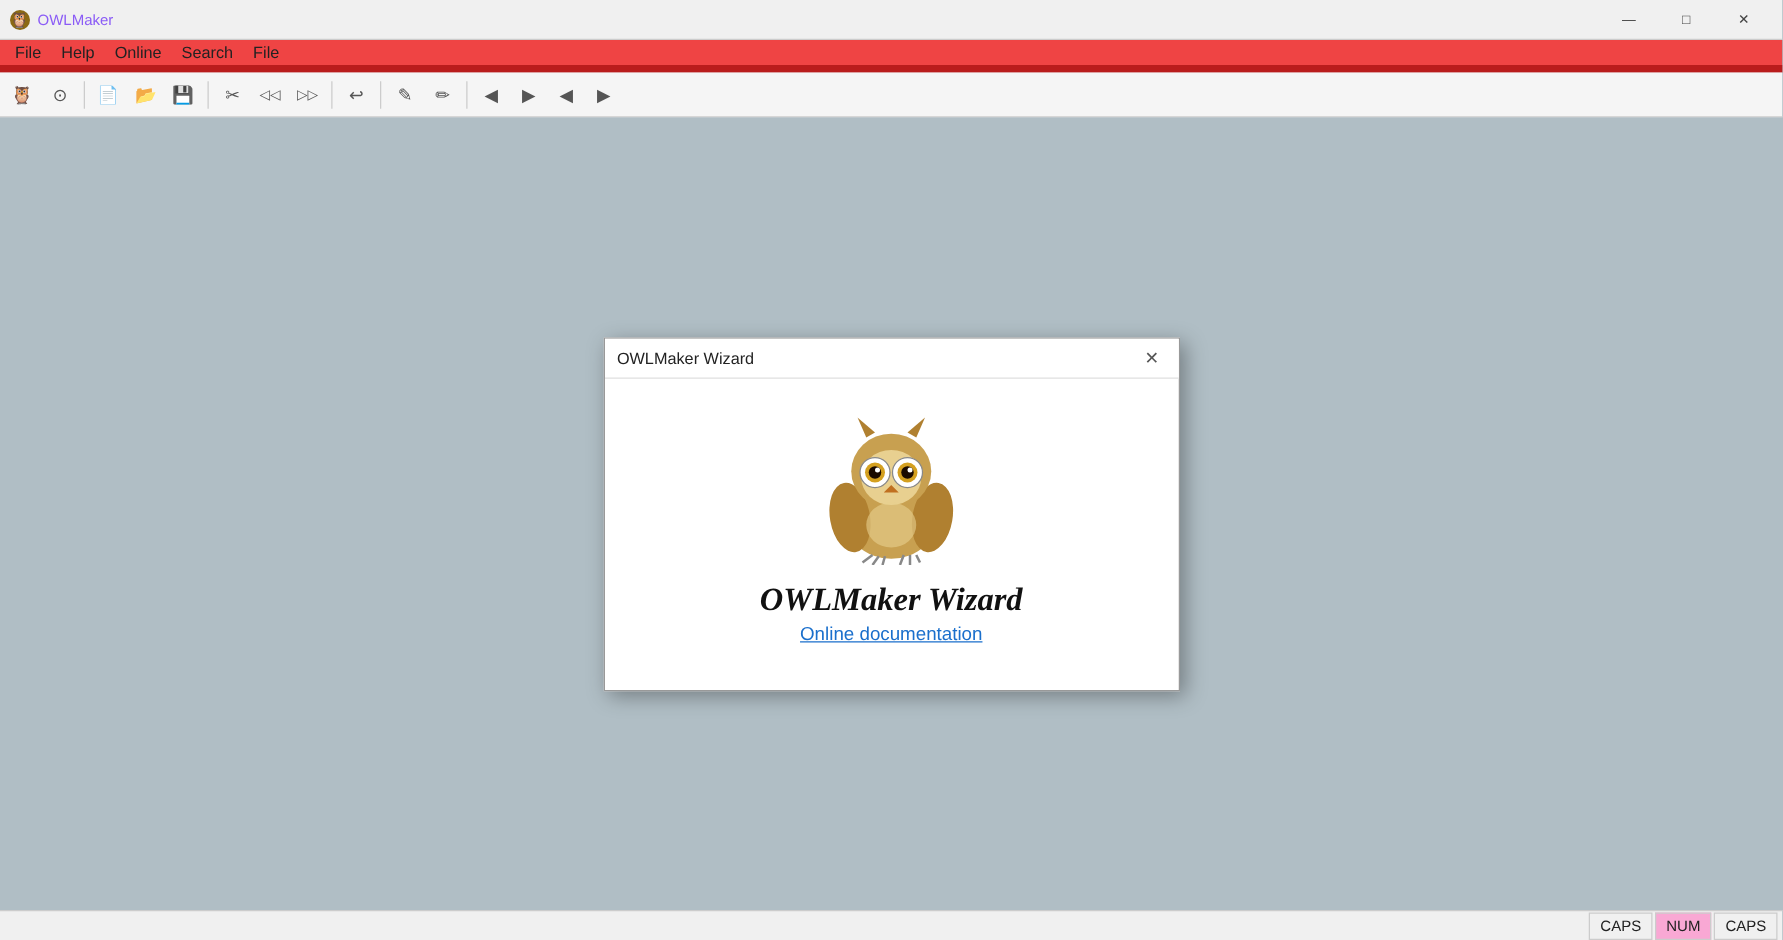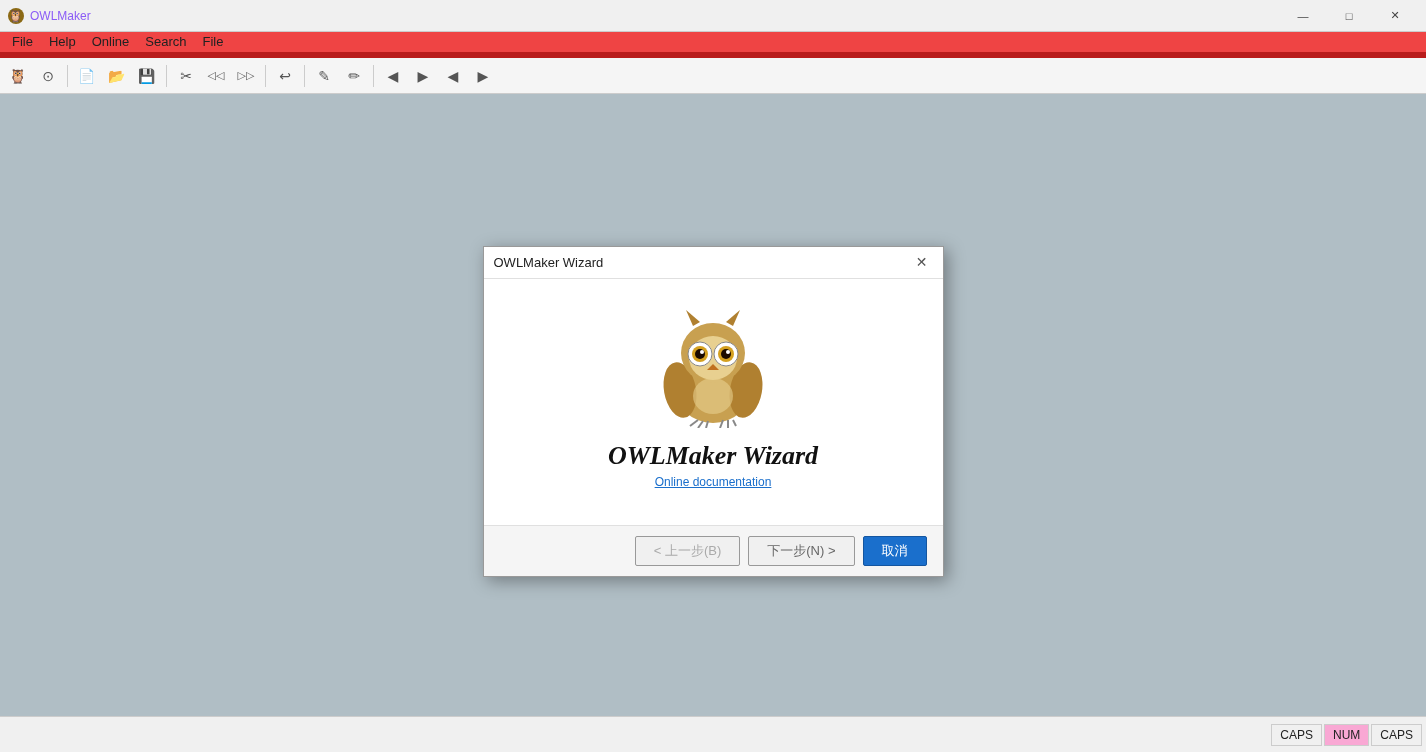--- a/index.html
+++ b/index.html
@@ -187,21 +187,21 @@
       color: #111;
       margin-bottom: 4px;
       text-align: center;
       font-family: Georgia, serif;
     }
 
     .online-doc-link {
       color: #1a6fcc;
       text-decoration: underline;
       cursor: pointer;
-      font-size: 12px;
+      font-size: 15px;
       margin-bottom: 20px;
     }
 
     
     .form-section {
       width: 100%;
     }
     .form-label {
       font-size: 13px;
       color: #222;
@@ -285,21 +285,21 @@
       color: white;
       border-color: #1456a0;
     }
 
     
     .status-bar {
       position: absolute;
       bottom: 0;
       left: 0;
       right: 0;
-      height: 36px;
+      height: 24px;
       background: #f0f0f0;
       border-top: 1px solid #ccc;
       display: flex;
       align-items: center;
       justify-content: flex-end;
       padding: 0 4px;
       gap: 0;
     }
     .status-item {
       height: 22px;
@@ -419,25 +419,20 @@
           <line x1="85" y1="112" x2="88" y2="118" stroke="#888" stroke-width="2"></line>
         </svg>
       </div>
 
       <div class="wizard-title-text">OWLMaker Wizard</div>
 
       <a class="online-doc-link">Online documentation</a>
 
     </div>
 
-    <div class="dialog-footer">
-      <button class="footer-btn" disabled="">&lt; 上一步(B)</button>
-      <button class="footer-btn next">下一步(N) &gt;</button>
-      <button class="footer-btn cancel">取消</button>
-    </div>
   </div>
 </div>
 
 <div class="status-bar">
   <div class="status-item">CAPS</div>
   <div class="status-item active">NUM</div>
   <div class="status-item">CAPS</div>
 </div>
 
 </body></html>

